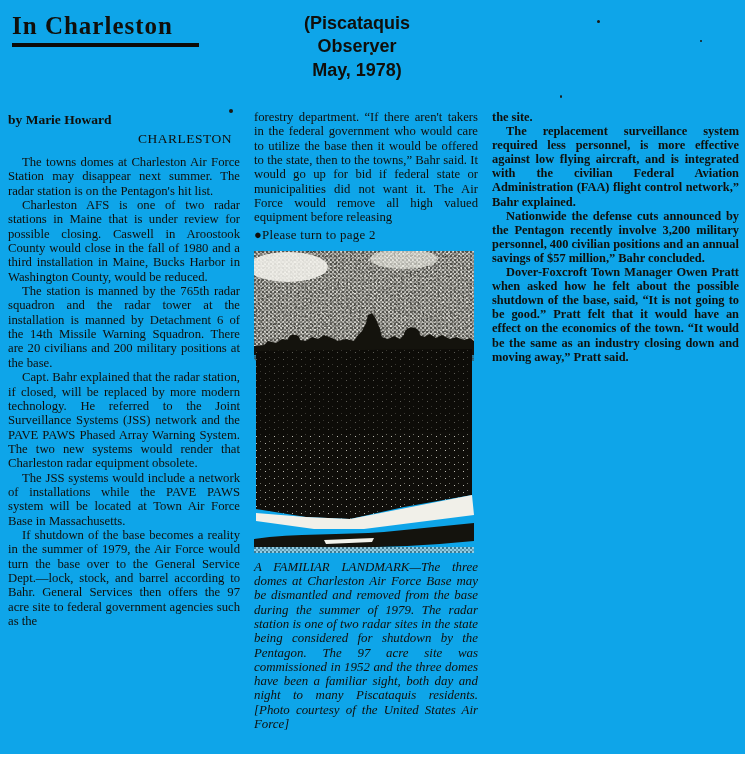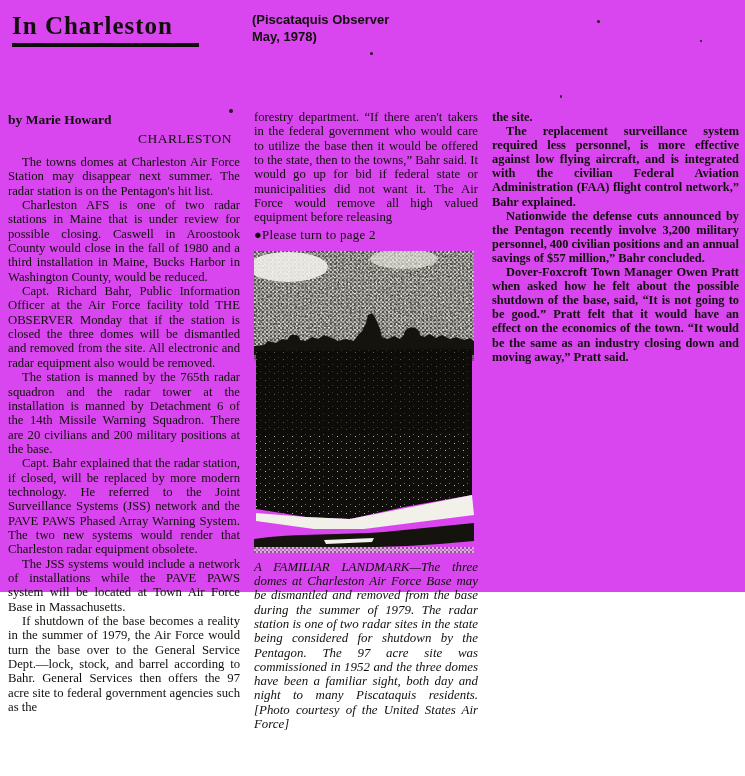--- a/index.html
+++ b/index.html
@@ -2,34 +2,35 @@
 <html><head>
 <meta charset="utf-8">
 <style>
   html,body { margin:0; padding:0; }
   body {
     width:745px; height:776px; overflow:hidden;
     background:#ffffff;
     font-family:"Liberation Serif", serif;
     color:#100f0b;
   }
-  .page { position:relative; width:745px; height:592px; background:#d946ef; }
+  .page { position:relative; width:745px; height:754px; background:#0ea5e9; }
 
   
   .kicker {
     position:absolute; left:12px; top:12px;
     font-size:25px; font-weight:bold; letter-spacing:1px;
     border-bottom:4px solid #0c0b08;
     padding:0 26px 3px 0;
     white-space:nowrap;
   }
   .source {
-    position:absolute; left:252px; top:12px; width:178px;
+    position:absolute; left:268px; top:12px; width:178px;
+    text-align:center;
     font-family:"Liberation Sans", sans-serif;
-    font-weight:bold; font-size:13px; line-height:1.3;
+    font-weight:bold; font-size:18px; line-height:1.3;
   }
   .headline {
     position:absolute; left:32px; top:44px; margin:0;
     font-size:53px; font-weight:bold; font-style:italic;
     letter-spacing:7px; word-spacing:17px; white-space:nowrap;
   }
 
   
   .columns {
     position:absolute; top:110px; left:8px;
@@ -75,21 +76,20 @@
   </div>
 
 
   <div class="columns">
 
     <div class="col1">
       <div class="byline">by Marie Howard</div>
       <div class="dateline">CHARLESTON</div>
       <p class="p">The towns domes at Charleston Air Force Station may disappear next summer. The radar station is on the Pentagon's hit list.</p>
       <p class="p">Charleston AFS is one of two radar stations in Maine that is under review for possible closing. Caswell in Aroostook County would close in the fall of 1980 and a third installation in Maine, Bucks Harbor in Washington County, would be reduced.</p>
-      <p class="p">Capt. Richard Bahr, Public Information Officer at the Air Force facility told THE OBSERVER Monday that if the station is closed the three domes will be dismantled and removed from the site. All electronic and radar equipment also would be removed.</p>
       <p class="p">The station is manned by the 765th radar squadron and the radar tower at the installation is manned by Detachment 6 of the 14th Missile Warning Squadron. There are 20 civilians and 200 military positions at the base.</p>
       <p class="p">Capt. Bahr explained that the radar station, if closed, will be replaced by more modern technology. He referred to the Joint Surveillance Systems (JSS) network and the PAVE PAWS Phased Array Warning System. The two new systems would render that Charleston radar equipment obsolete.</p>
       <p class="p">The JSS systems would include a network of installations while the PAVE PAWS system will be located at Town Air Force Base in Massachusetts.</p>
       <p class="p">If shutdown of the base becomes a reality in the summer of 1979, the Air Force would turn the base over to the General Service Dept.—lock, stock, and barrel according to Bahr. General Services then offers the 97 acre site to federal government agencies such as the</p>
     </div>
 
     <div class="col2">
       <p class="p no-indent">forestry department. “If there aren't takers in the federal government who would care to utilize the base then it would be offered to the state, then to the towns,” Bahr said. It would go up for bid if federal state or municipalities did not want it. The Air Force would remove all high valued equipment before releasing</p>
       <div class="jump">●Please turn to page 2</div>
 

